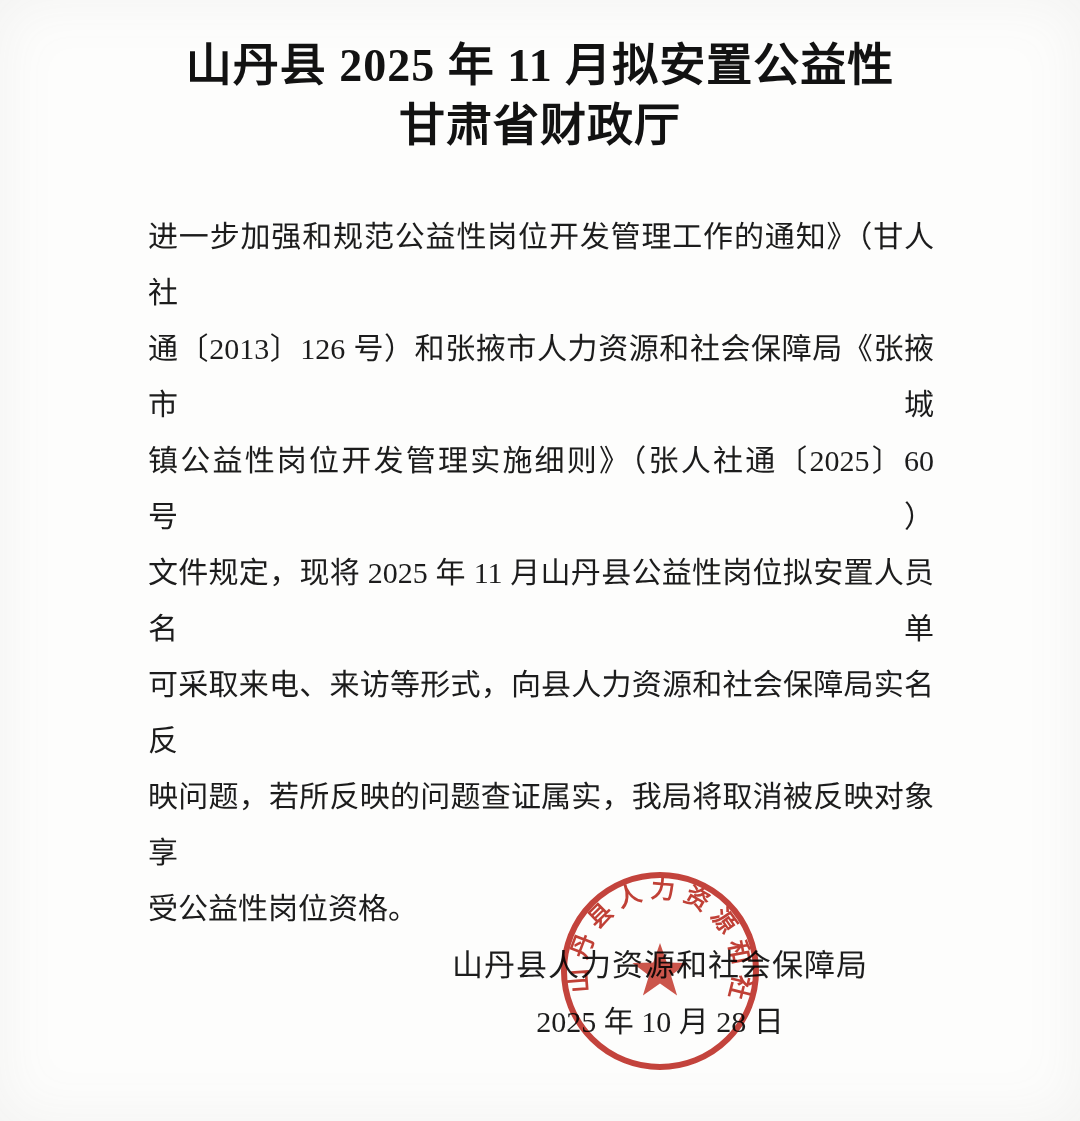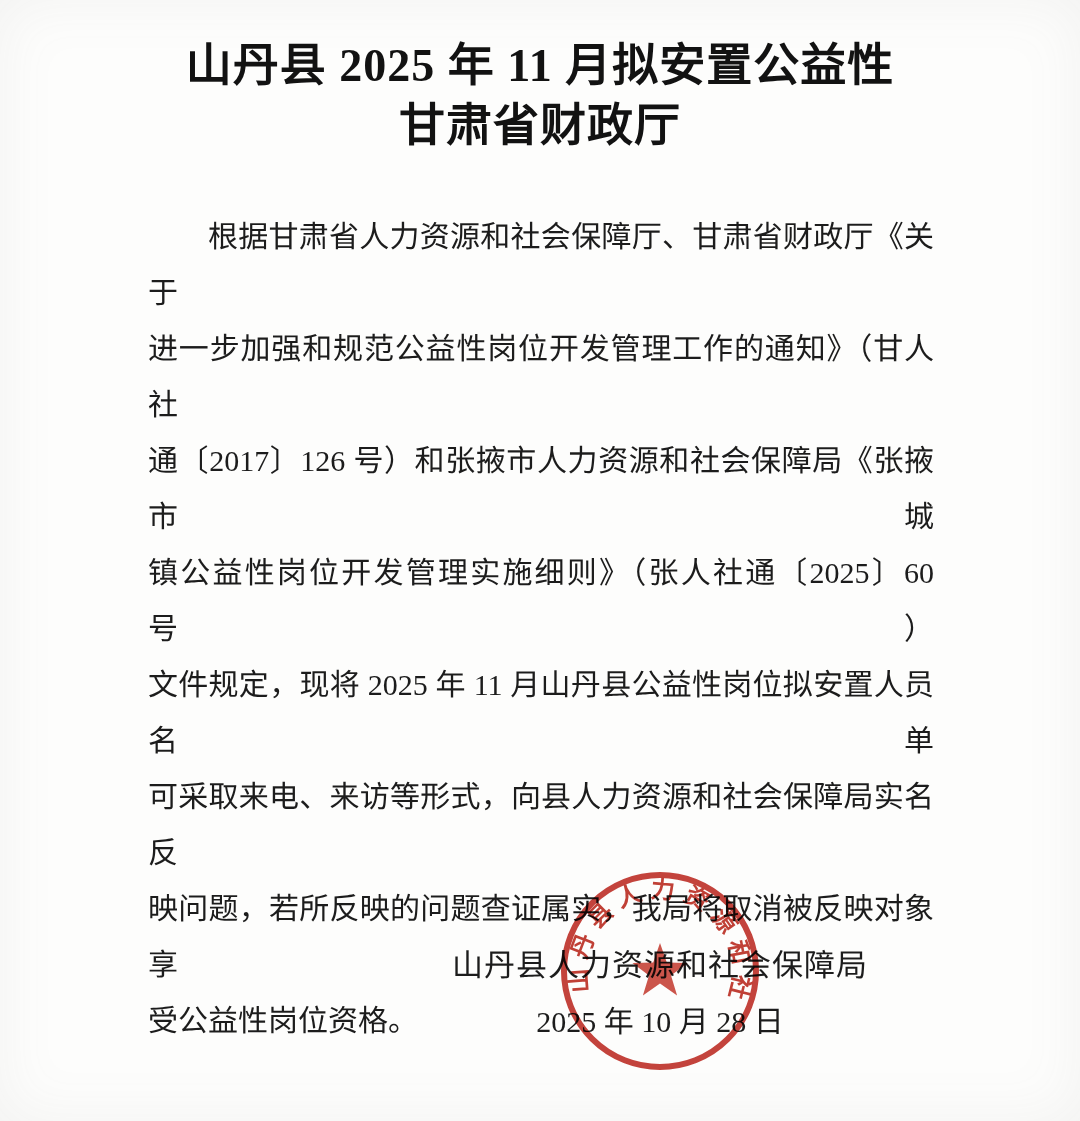--- a/index.html
+++ b/index.html
@@ -93,23 +93,22 @@
 <body>
 
 <div class="page">
 
   <div class="title-block">
     <div>山丹县 2025 年 11 月拟安置公益性</div>
     <div>甘肃省财政厅</div>
   </div>
 
   <div class="body-block">
-    <div class="line jline indent">根据甘肃省人力资源和社会保障厅、甘肃省财政厅《关于</div>
     <div class="line jline">进一步加强和规范公益性岗位开发管理工作的通知》（甘人社</div>
-    <div class="line jline">通〔2017〕126 号）和张掖市人力资源和社会保障局《张掖市城</div>
+    <div class="line jline">通〔2013〕126 号）和张掖市人力资源和社会保障局《张掖市城</div>
     <div class="line jline">镇公益性岗位开发管理实施细则》（张人社通〔2025〕60 号）</div>
     <div class="line jline">文件规定，现将 2025 年 11 月山丹县公益性岗位拟安置人员名单</div>
     <div class="line jline">可采取来电、来访等形式，向县人力资源和社会保障局实名反</div>
     <div class="line jline">映问题，若所反映的问题查证属实，我局将取消被反映对象享</div>
     <div class="line">受公益性岗位资格。</div>
 
   </div>
 
   <div class="signature-block">
     <div class="signature-org">山丹县人力资源和社会保障局</div>

